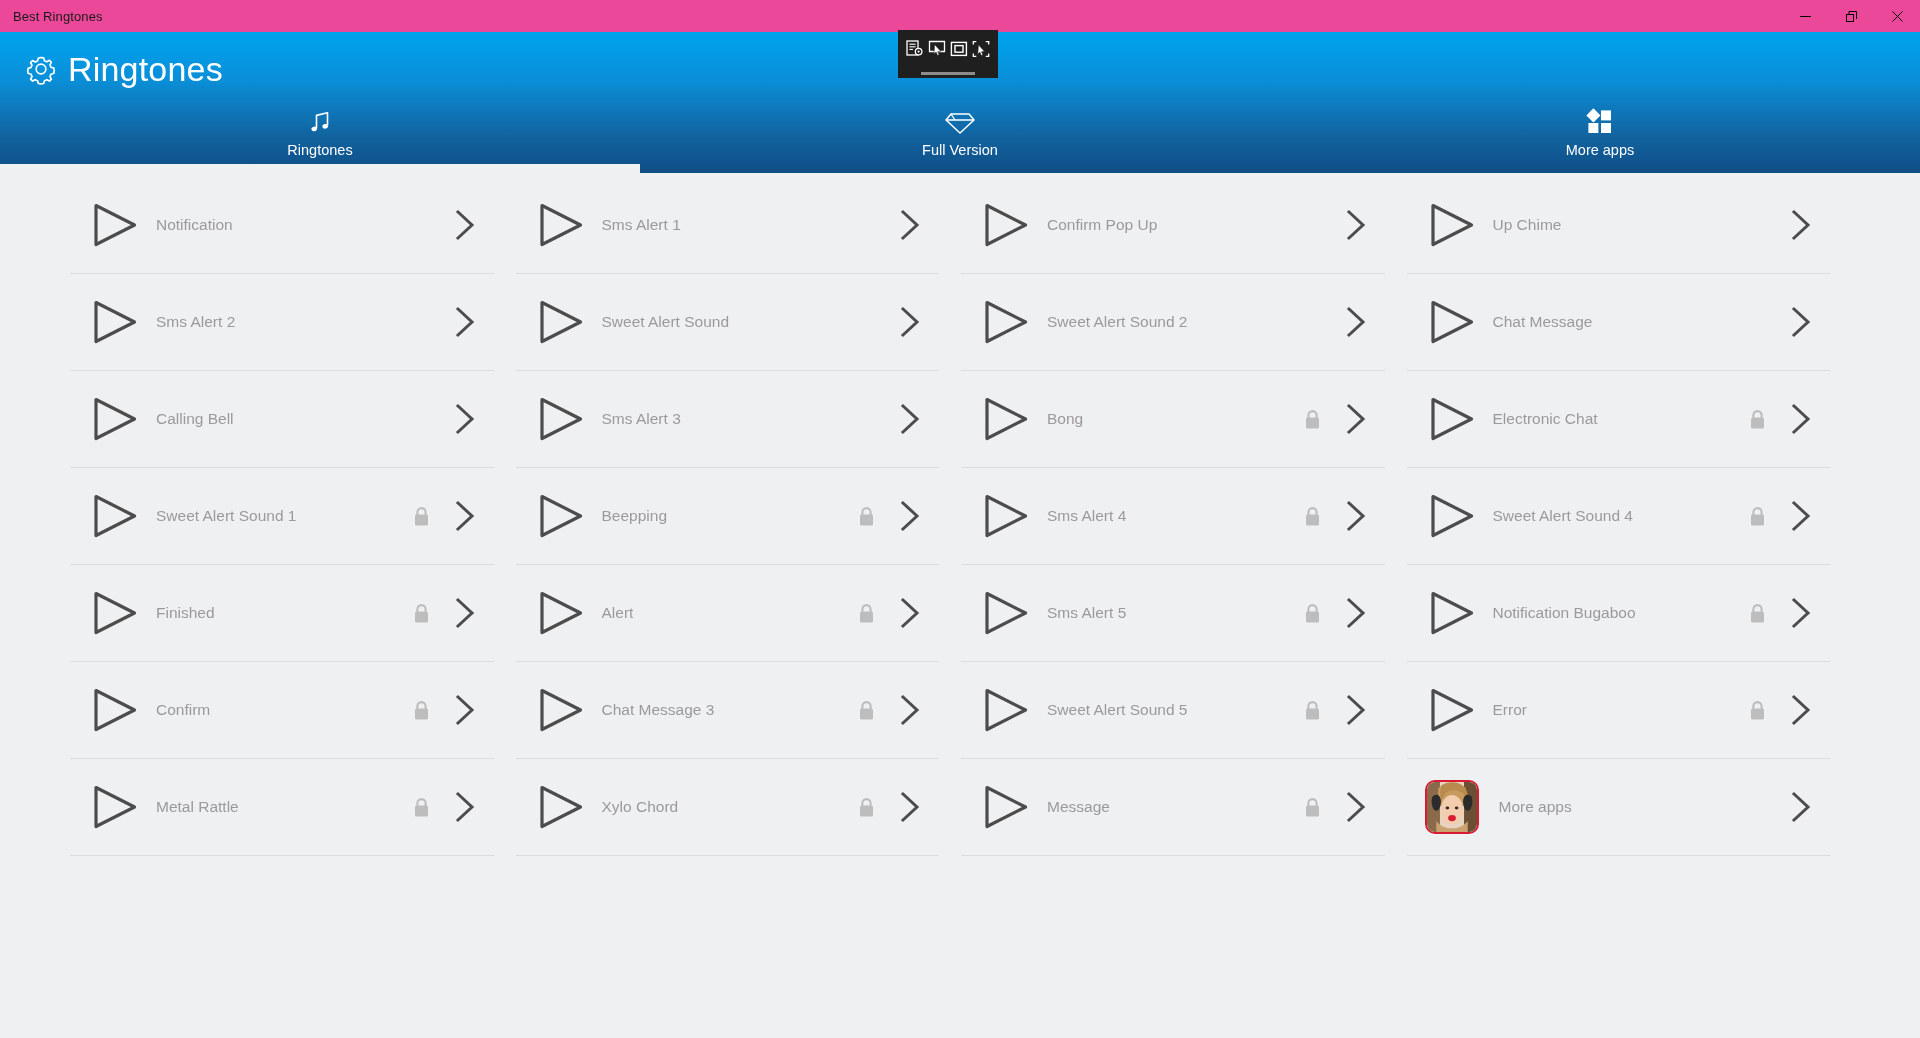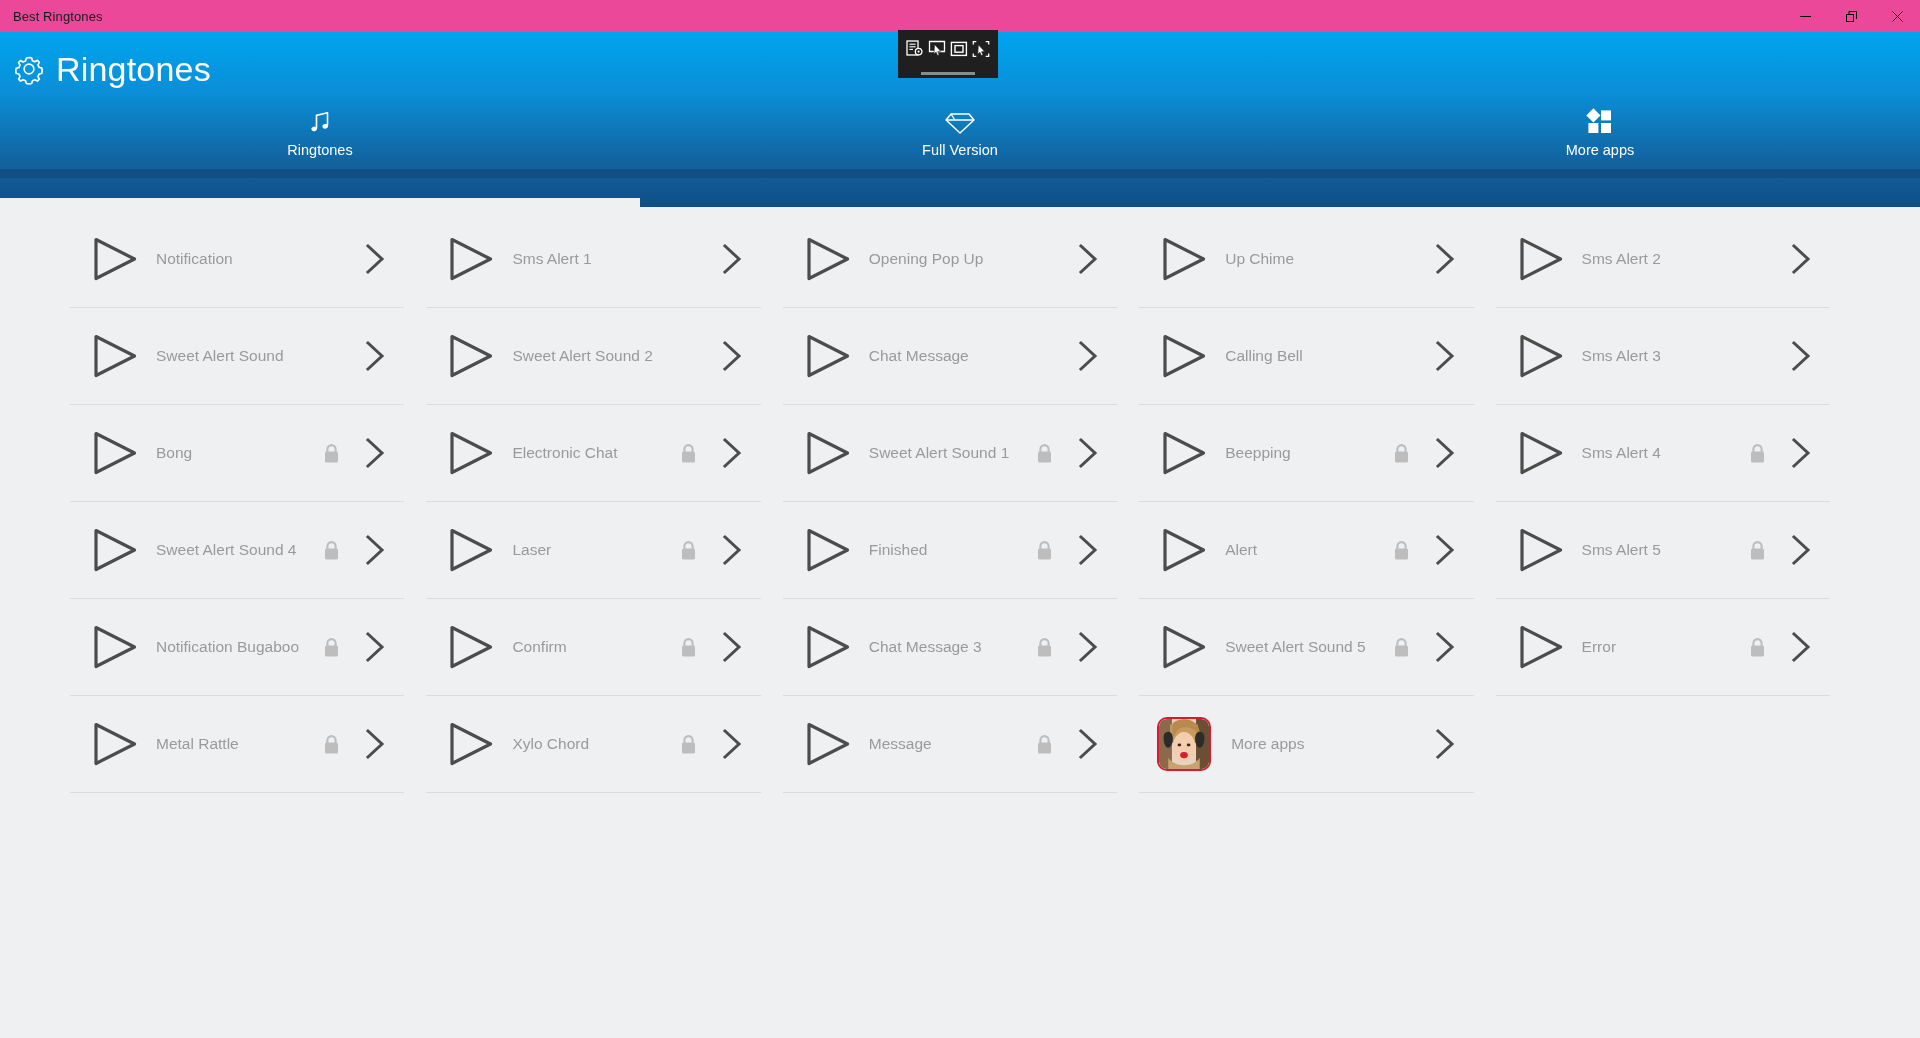--- a/index.html
+++ b/index.html
@@ -28,23 +28,24 @@
   .win-controls { margin-left: auto; display: flex; height: 32px; }
   .win-btn {
     width: 46px; height: 32px;
     display: flex; align-items: center; justify-content: center;
   }
   .win-btn svg { display: block; }
 
   
   .header {
     position: relative;
-    height: 175px;
+    height: 141px;
     background: linear-gradient(to bottom, #00a4ef 0%, #0a8fd8 34%, #12639f 74%, #0f4e87 100%);
     overflow: visible;
+    padding-left: 12px;
   }
   .header-extra {
     position: absolute;
     left: 0; right: 0; top: 137px;
     height: 9px;
     background: #124e84;
   }
   .brand {
     display: flex; align-items: center;
     padding: 12px 0 0 10px;
@@ -90,21 +91,21 @@
   }
   .active-notch {
     position: absolute;
     top: -9px; left: 0;
     width: 640px; height: 9px;
     background: #eff0f2;
   }
 
   .grid {
     display: grid;
-    grid-template-columns: repeat(5, 1fr);
+    grid-template-columns: repeat(4, 1fr);
     column-gap: 0;
     padding: 0 68px 0 70px;
     padding-top: 4px;
   }
   .cell {
     display: flex;
     align-items: center;
     height: 97px;
     border-bottom: 1px solid #dcdcdc;
     padding: 0 18px 0 16px;
@@ -259,21 +260,21 @@
         <span class="cell-label">Sms Alert 1</span>
         <span class="lock-icon"></span>
         <svg class="chevron" viewBox="0 0 22 34">
           <polyline points="4,4 18,17 4,30" fill="none" stroke="#4c4c4c" stroke-width="3" stroke-linecap="square" stroke-linejoin="miter"></polyline>
         </svg>
       </div>
       <div class="cell">
         <svg class="play-icon" viewBox="0 0 56 48">
           <path d="M10 4.5L48.5 24 10 43.5z" fill="none" stroke="#4c4c4c" stroke-width="3.2" stroke-linejoin="round"></path>
         </svg>
-        <span class="cell-label">Opening Pop Up</span>
+        <span class="cell-label">Confirm Pop Up</span>
         <span class="lock-icon"></span>
         <svg class="chevron" viewBox="0 0 22 34">
           <polyline points="4,4 18,17 4,30" fill="none" stroke="#4c4c4c" stroke-width="3" stroke-linecap="square" stroke-linejoin="miter"></polyline>
         </svg>
       </div>
       <div class="cell">
         <svg class="play-icon" viewBox="0 0 56 48">
           <path d="M10 4.5L48.5 24 10 43.5z" fill="none" stroke="#4c4c4c" stroke-width="3.2" stroke-linejoin="round"></path>
         </svg>
         <span class="cell-label">Up Chime</span>
@@ -405,33 +406,20 @@
         </svg>
         <svg class="chevron" viewBox="0 0 22 34">
           <polyline points="4,4 18,17 4,30" fill="none" stroke="#4c4c4c" stroke-width="3" stroke-linecap="square" stroke-linejoin="miter"></polyline>
         </svg>
       </div>
       <div class="cell">
         <svg class="play-icon" viewBox="0 0 56 48">
           <path d="M10 4.5L48.5 24 10 43.5z" fill="none" stroke="#4c4c4c" stroke-width="3.2" stroke-linejoin="round"></path>
         </svg>
         <span class="cell-label">Sweet Alert Sound 4</span>
-        <svg class="lock-icon" viewBox="0 0 17 21">
-          <path d="M4.4 9V6.2a4.1 4.1 0 018.2 0V9" fill="none" stroke="#bdbdbd" stroke-width="2.1"></path>
-          <rect x="2" y="8.6" width="13" height="11" rx="1.6" fill="#bdbdbd"></rect>
-        </svg>
-        <svg class="chevron" viewBox="0 0 22 34">
-          <polyline points="4,4 18,17 4,30" fill="none" stroke="#4c4c4c" stroke-width="3" stroke-linecap="square" stroke-linejoin="miter"></polyline>
-        </svg>
-      </div>
-      <div class="cell">
-        <svg class="play-icon" viewBox="0 0 56 48">
-          <path d="M10 4.5L48.5 24 10 43.5z" fill="none" stroke="#4c4c4c" stroke-width="3.2" stroke-linejoin="round"></path>
-        </svg>
-        <span class="cell-label">Laser</span>
         <svg class="lock-icon" viewBox="0 0 17 21">
           <path d="M4.4 9V6.2a4.1 4.1 0 018.2 0V9" fill="none" stroke="#bdbdbd" stroke-width="2.1"></path>
           <rect x="2" y="8.6" width="13" height="11" rx="1.6" fill="#bdbdbd"></rect>
         </svg>
         <svg class="chevron" viewBox="0 0 22 34">
           <polyline points="4,4 18,17 4,30" fill="none" stroke="#4c4c4c" stroke-width="3" stroke-linecap="square" stroke-linejoin="miter"></polyline>
         </svg>
       </div>
       <div class="cell">
         <svg class="play-icon" viewBox="0 0 56 48">

